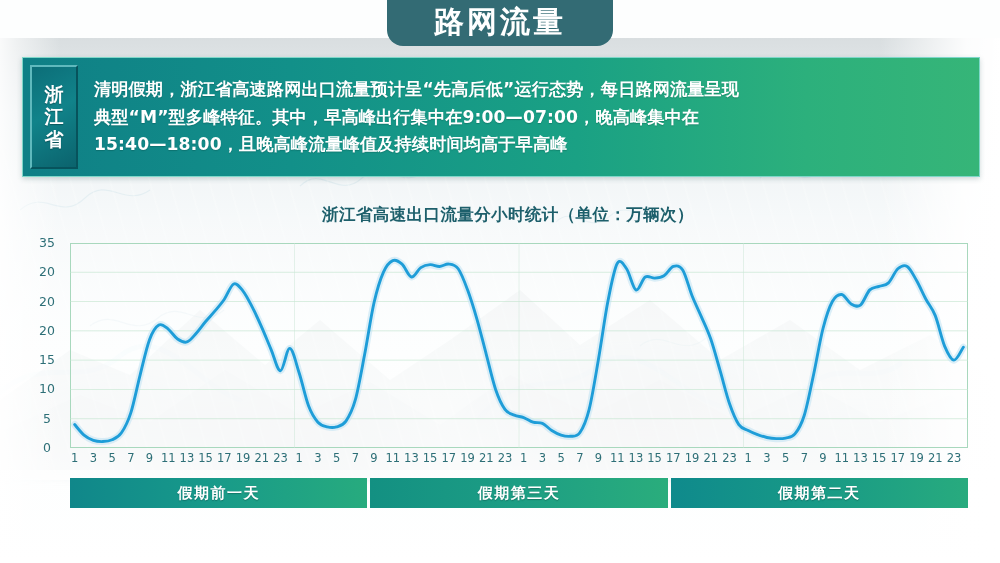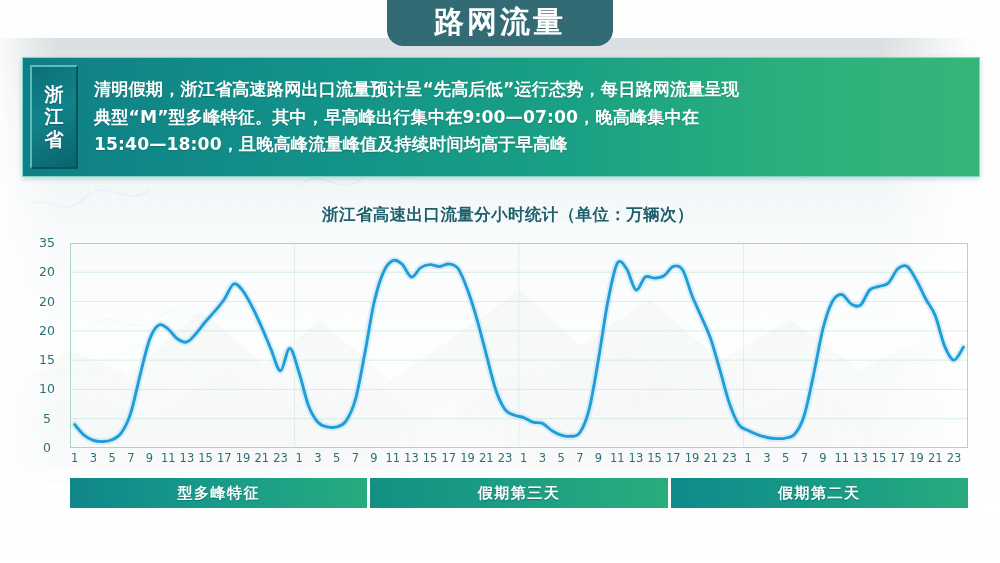--- a/index.html
+++ b/index.html
@@ -274,18 +274,18 @@
         <div class="xlabel" style="left: 771.719px;">11</div>
         <div class="xlabel" style="left: 790.427px;">13</div>
         <div class="xlabel" style="left: 809.135px;">15</div>
         <div class="xlabel" style="left: 827.844px;">17</div>
         <div class="xlabel" style="left: 846.552px;">19</div>
         <div class="xlabel" style="left: 865.26px;">21</div>
         <div class="xlabel" style="left: 883.969px;">23</div>
       </div>
 
     <div id="daybars">
-      <div class="daybar">型多峰特征</div>
+      <div class="daybar">假期前一天</div>
       <div class="daybar">假期第三天</div>
       <div class="daybar">假期第二天</div>
     </div>
   </div>
 </div>
 
 </body></html>

